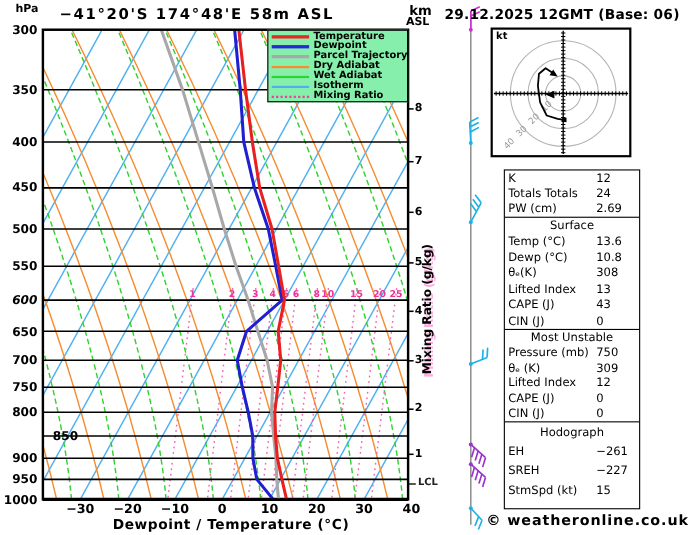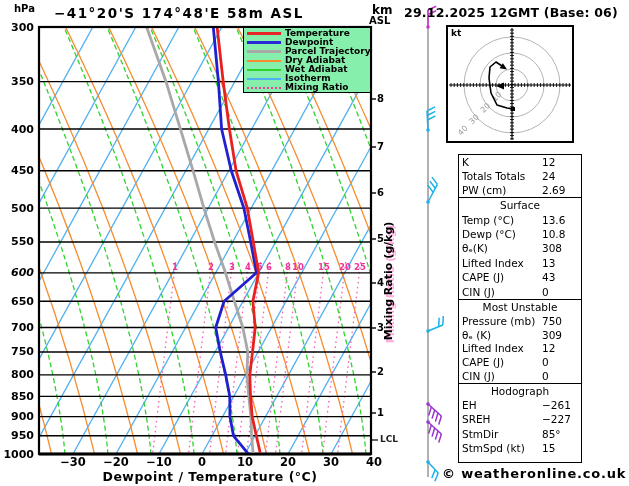--- a/index.html
+++ b/index.html
@@ -386,42 +386,38 @@
         <div class="tbl-hdr">Hodograph</div>
         <div class="tbl-row">
           <span class="tbl-lab">EH</span>
           <span class="tbl-val">−261</span>
         </div>
         <div class="tbl-row">
           <span class="tbl-lab">SREH</span>
           <span class="tbl-val">−227</span>
         </div>
         <div class="tbl-row">
-          <span class="tbl-lab">StmDir</span>
-          <span class="tbl-val">85°</span>
-        </div>
-        <div class="tbl-row">
           <span class="tbl-lab">StmSpd (kt)</span>
           <span class="tbl-val">15</span>
         </div>
       </div>
     </div>
   <div id="pticks">
       <span class="ptick" style="top: 20.5px;">300</span>
       <span class="ptick" style="top: 75.171px;">350</span>
       <span class="ptick" style="top: 122.529px;">400</span>
       <span class="ptick" style="top: 164.302px;">450</span>
       <span class="ptick" style="top: 201.669px;">500</span>
       <span class="ptick" style="top: 235.472px;">550</span>
       <span class="ptick" style="top: 266.331px; font-style: italic;">600</span>
       <span class="ptick" style="top: 294.719px;">650</span>
       <span class="ptick" style="top: 321.002px;">700</span>
       <span class="ptick" style="top: 345.471px;">750</span>
       <span class="ptick" style="top: 368.36px;">800</span>
-      <span class="ptick" style="top: 389.861px;">850</span>
+      <span class="ptick" style="top: 389.861px; padding-left: 37px;">850</span>
       <span class="ptick" style="top: 410.133px;">900</span>
       <span class="ptick" style="top: 429.308px;">950</span>
       <span class="ptick" style="top: 447.5px;">1000</span>
     </div>
   <div id="tticks">
       <span class="ttick" style="left: 56px;">−30</span>
       <span class="ttick" style="left: 99px;">−20</span>
       <span class="ttick" style="left: 142px;">−10</span>
       <span class="ttick" style="left: 185px;">0</span>
       <span class="ttick" style="left: 228px;">10</span>

